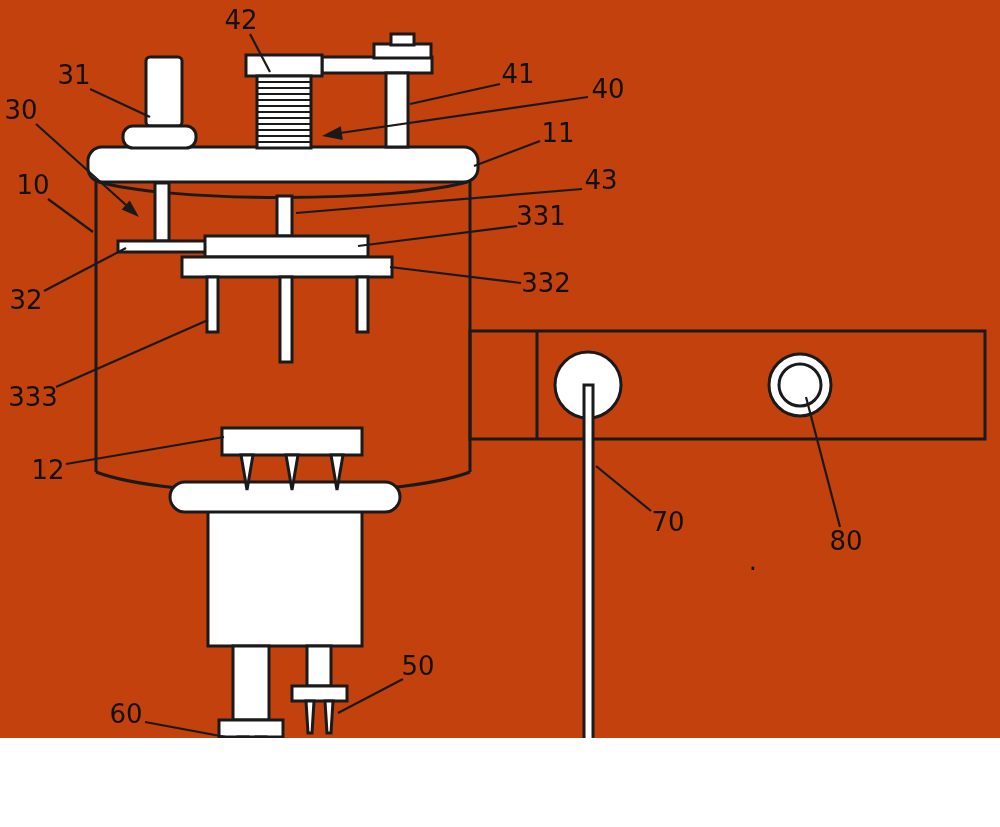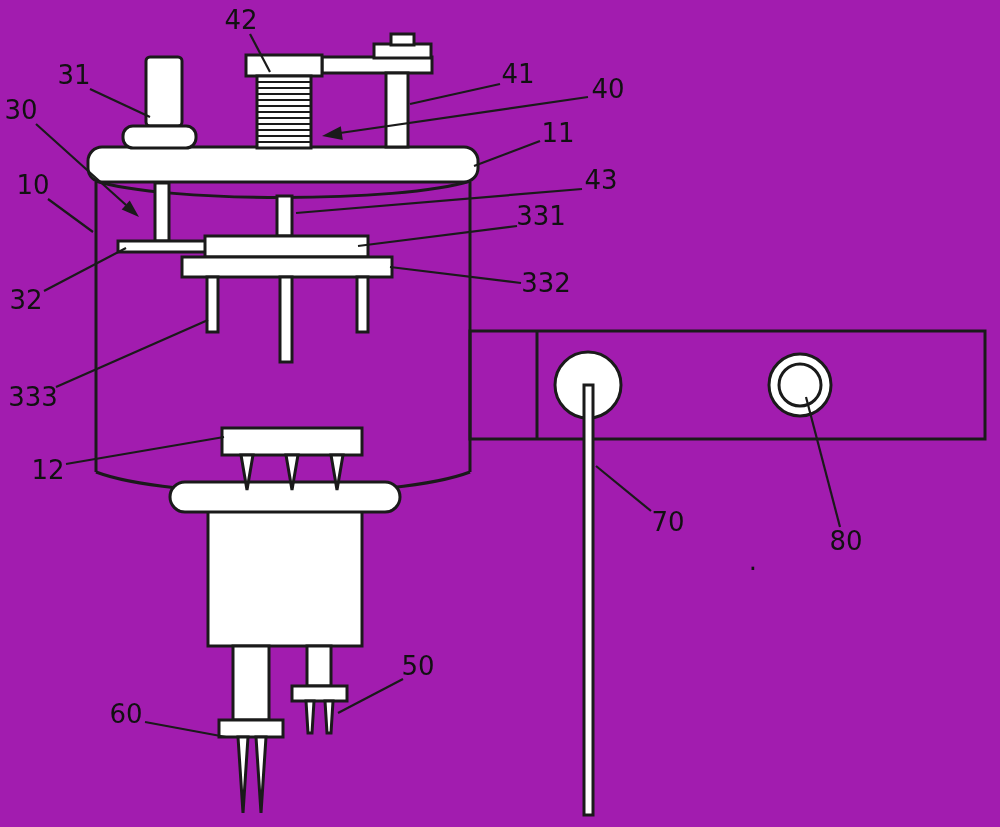--- a/index.html
+++ b/index.html
@@ -1,16 +1,16 @@
 <!DOCTYPE html>
 <html><head>
 <meta charset="utf-8">
 <style>
   html,body{margin:0;padding:0;background:#ffffff;}
-  .canvas{position:relative;width:1000px;height:827px;background:#a21caf;overflow:hidden;}
+  .canvas{position:relative;width:1000px;height:738px;background:#c2410c;overflow:hidden;}
   svg{display:block;}
   .shp{fill:#ffffff;stroke:#1a1a1a;stroke-width:3;}
   .ln{fill:none;stroke:#1a1a1a;stroke-width:3;}
   .thin{fill:none;stroke:#1a1a1a;stroke-width:2;}
   .leader{fill:none;stroke:#1a1a1a;stroke-width:2.2;}
   .arrowhead{fill:#1a1a1a;stroke:none;}
   .lbl{font-family:"DejaVu Sans","Liberation Sans",sans-serif;font-size:26px;fill:#111;text-anchor:middle;}
 </style>
 </head>
 <body>

